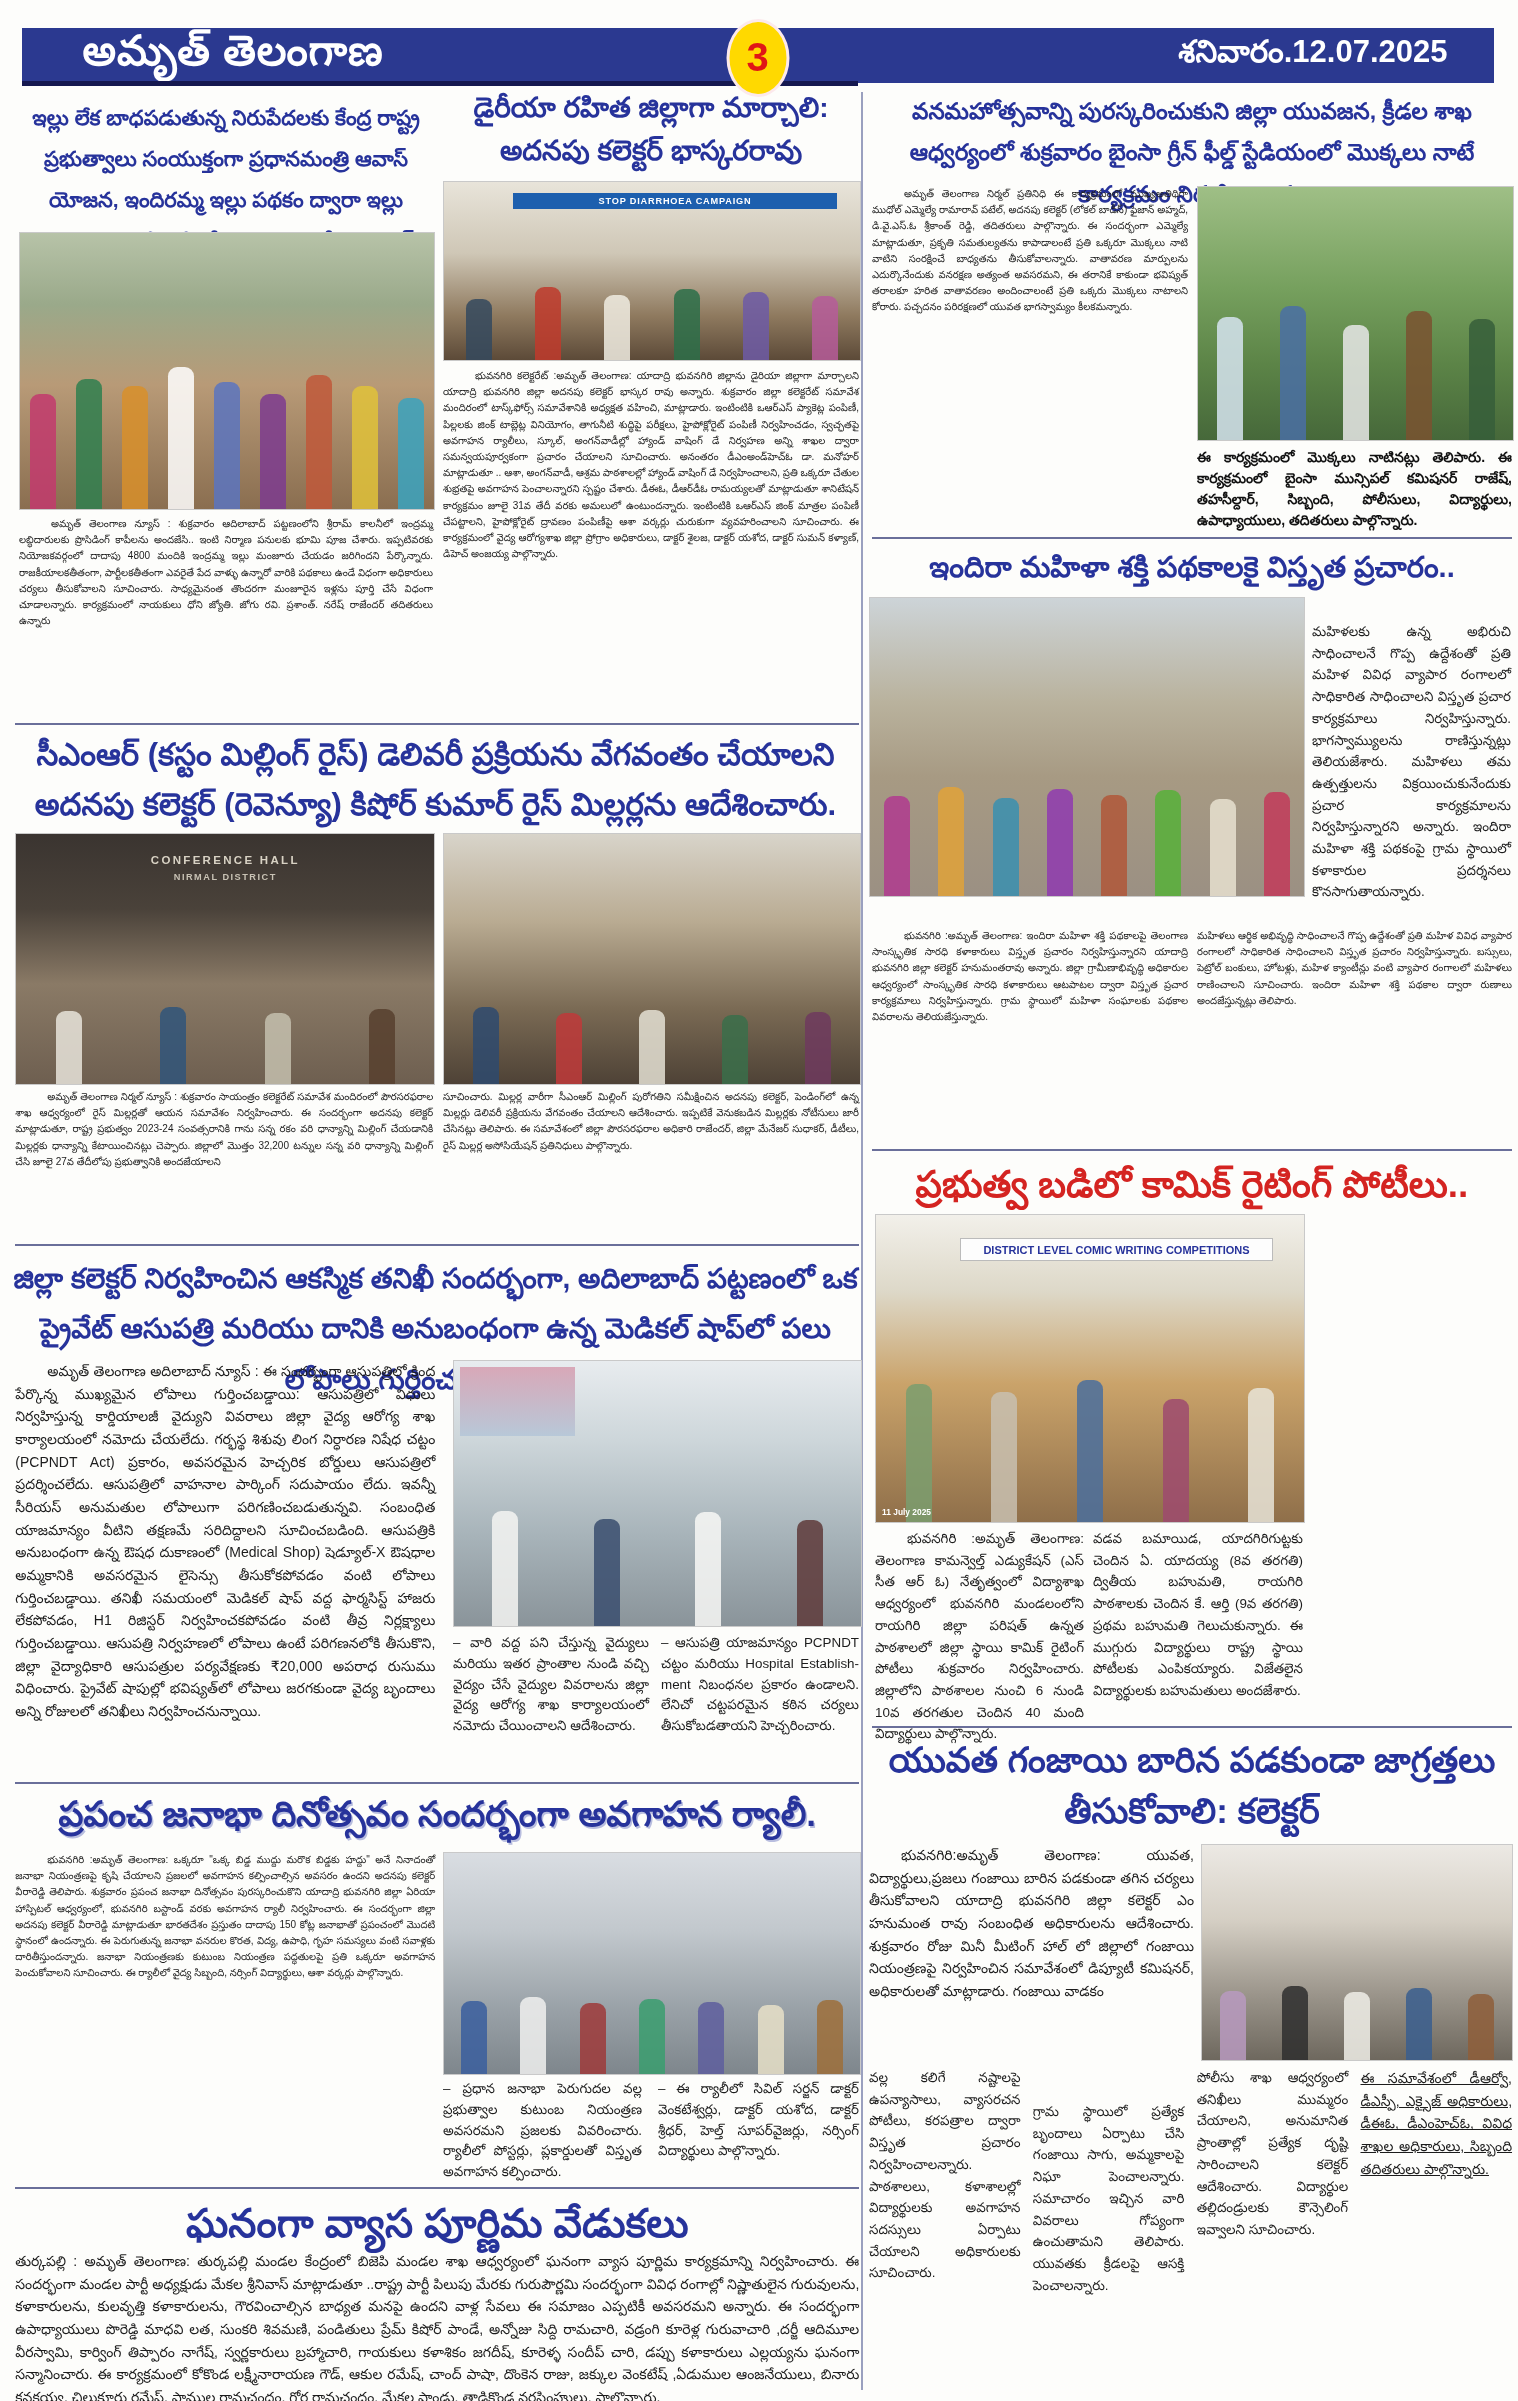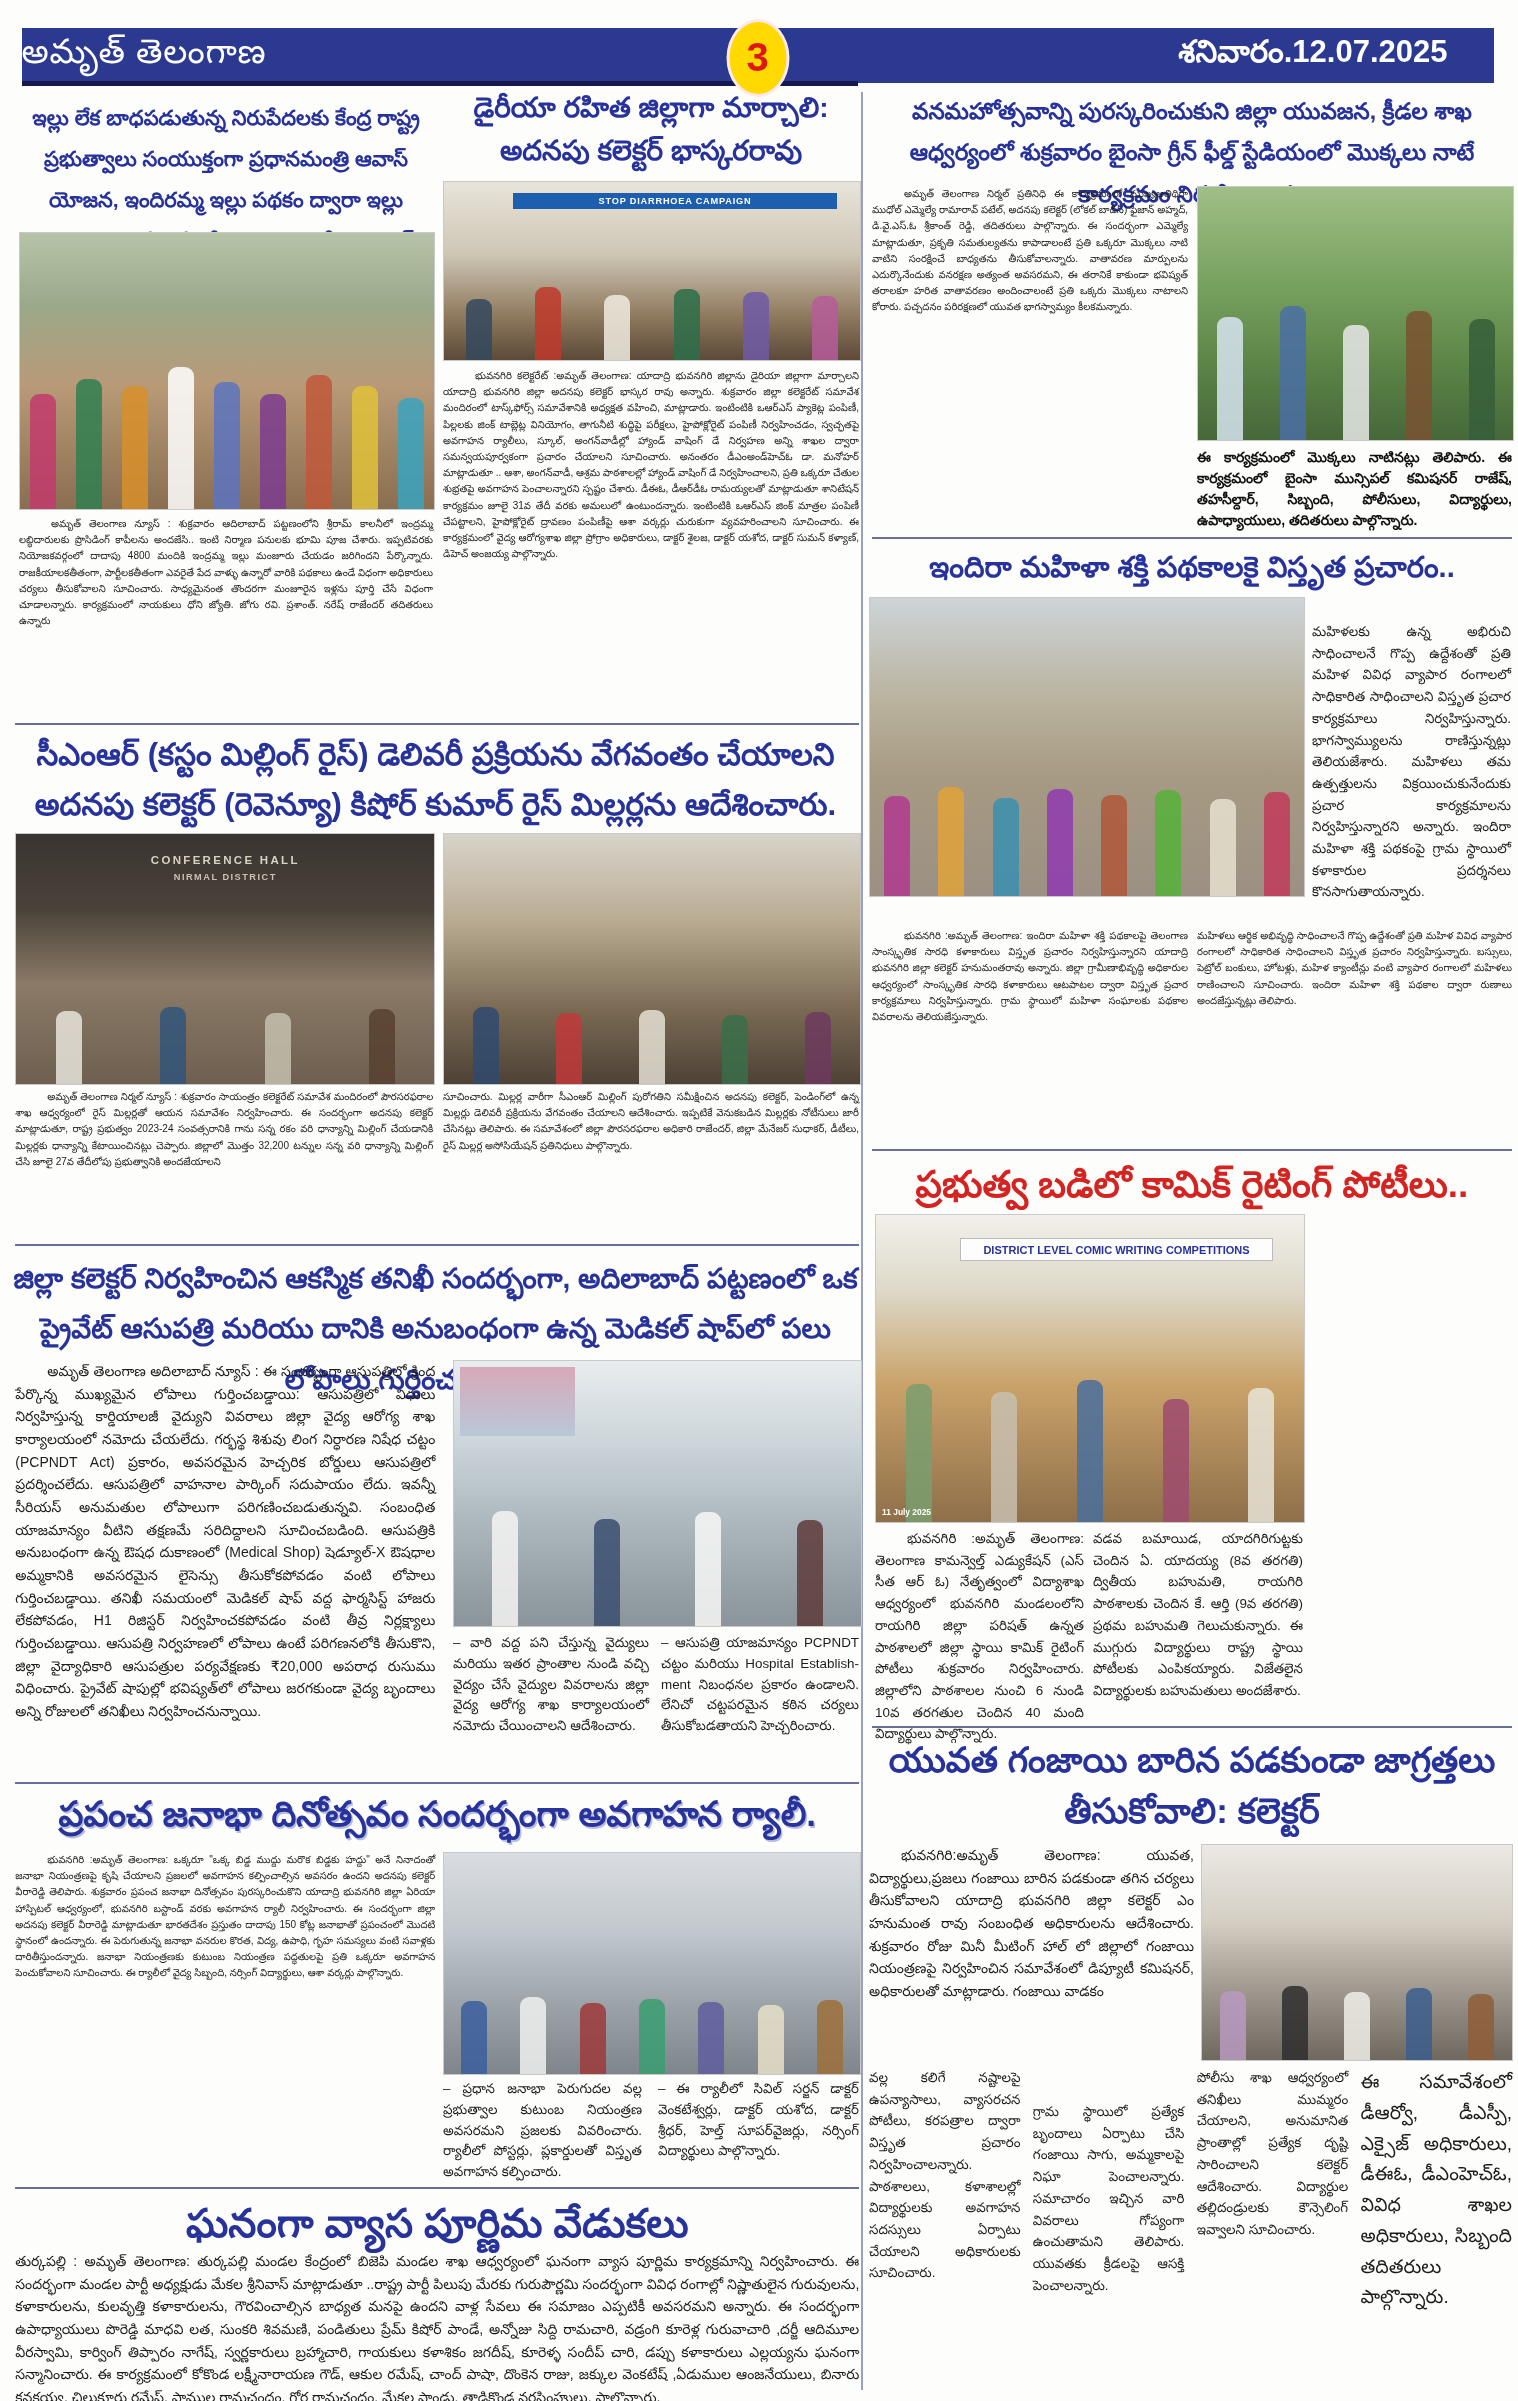--- a/index.html
+++ b/index.html
@@ -1,21 +1,21 @@
 <!DOCTYPE html>
 <html style="font-size:12.3px"><head>
 <meta charset="utf-8">
 <style>
   html,body{margin:0;padding:0;background:#ffffff;}
   body{font-family:"Liberation Sans","DejaVu Sans",sans-serif;}
   #page{position:relative;width:1518px;height:2401px;background:#fdfdfb;overflow:hidden;}
   .abs{position:absolute;}
   
   .masthead{background:#2b3990;color:#ffffff;display:flex;align-items:center;justify-content:space-between;}
-  .paper-name{font-size:34px;font-weight:normal;letter-spacing:0.8px;}
+  .paper-name{font-size:42px;font-weight:bold;padding-left:61px;letter-spacing:0.8px;}
   .edition-date{font-size:31px;font-weight:bold;padding-right:46px;}
   .page-circle{position:absolute;left:50%;top:-9.2px;transform:translateX(-50%);width:57px;height:72px;
     background:#ffd900;border:3.1px solid #fce9ec;border-radius:50%;display:flex;align-items:center;justify-content:center;
     color:#e01616;font-size:40px;font-weight:bold;z-index:5;}
   .mast-underline{background:#15184f;height:4.6px;}
   
   .hl{font-weight:bold;color:#27339b;text-align:center;line-height:1.5;}
   .hl-red{color:#d42421;}
   .hl-shadow{text-shadow:1.5px 1.5px 0 #b9bedf;}
   
@@ -223,21 +223,21 @@
   <div class="abs" style="left:869px;top:2067px;width:643px;height:330px;display:flex;gap:12.3px;">
     <div class="bt noindent" style="width:152px;font-size:13.4px;">
         <p>వల్ల కలిగే నష్టాలపై ఉపన్యాసాలు, వ్యాసరచన పోటీలు, కరపత్రాల ద్వారా విస్తృత ప్రచారం నిర్వహించాలన్నారు. పాఠశాలలు, కళాశాలల్లో విద్యార్థులకు అవగాహన సదస్సులు ఏర్పాటు చేయాలని అధికారులకు సూచించారు.</p>
       </div>
     <div class="bt noindent" style="width:152px;font-size:13.4px;margin-top:34px;">
         <p>గ్రామ స్థాయిలో ప్రత్యేక బృందాలు ఏర్పాటు చేసి గంజాయి సాగు, అమ్మకాలపై నిఘా పెంచాలన్నారు. సమాచారం ఇచ్చిన వారి వివరాలు గోప్యంగా ఉంచుతామని తెలిపారు. యువతకు క్రీడలపై ఆసక్తి పెంచాలన్నారు.</p>
       </div>
     <div class="bt noindent" style="width:152px;font-size:13.4px;">
         <p>పోలీసు శాఖ ఆధ్వర్యంలో తనిఖీలు ముమ్మరం చేయాలని, అనుమానిత ప్రాంతాల్లో ప్రత్యేక దృష్టి సారించాలని కలెక్టర్ ఆదేశించారు. విద్యార్థుల తల్లిదండ్రులకు కౌన్సెలింగ్ ఇవ్వాలని సూచించారు.</p>
       </div>
-    <div class="bt noindent" style="width:152px;font-size:19px;">
+    <div class="bt noindent" style="width:152px;font-size:14px;text-decoration:underline;">
         <p>ఈ సమావేశంలో డీఆర్వో, డీఎస్పీ, ఎక్సైజ్ అధికారులు, డీఈఓ, డీఎంహెచ్ఓ, వివిధ శాఖల అధికారులు, సిబ్బంది తదితరులు పాల్గొన్నారు.</p>
       </div>
   </div>
 
   <div class="abs rule-h" style="left:15.3px;top:2187px;width:844px;"></div>
   <div class="abs hl" style="left:15.3px;top:2193px;width:844px;height:51px;font-size:40px;">ఘనంగా వ్యాస పూర్ణిమ వేడుకలు</div>
   <div class="abs bt noindent" style="left:15.3px;top:2250px;width:844px;height:146px;font-size:14px;">
       <p>తుర్కపల్లి : అమృత్ తెలంగాణ:  తుర్కపల్లి మండల కేంద్రంలో బిజెపి మండల శాఖ ఆధ్వర్యంలో ఘనంగా వ్యాస పూర్ణిమ కార్యక్రమాన్ని నిర్వహించారు. ఈ సందర్భంగా మండల పార్టీ అధ్యక్షుడు మేకల శ్రీనివాస్ మాట్లాడుతూ ..రాష్ట్ర పార్టీ పిలుపు మేరకు గురుపౌర్ణమి సందర్భంగా వివిధ రంగాల్లో నిష్ణాతులైన గురువులను, కళాకారులను, కులవృత్తి కళాకారులను, గౌరవించాల్సిన బాధ్యత మనపై ఉందని వాళ్ల సేవలు ఈ సమాజం ఎప్పటికీ అవసరమని అన్నారు. ఈ సందర్భంగా ఉపాధ్యాయులు పొరెడ్డి మాధవి లత, సుంకరి శివమణి, పండితులు ప్రేమ్ కిషోర్ పాండే, అన్నోజు సిద్ది రామచారి, వడ్రంగి కూరెళ్ల గురువాచారి ,దర్జీ ఆదిమూల వీరస్వామి, కార్వింగ్ తిప్పారం నాగేష్, స్వర్ణకారులు బ్రహ్మాచారి, గాయకులు కళాశికం జగదీష్, కూరెళ్ళ సందీప్ చారి, డప్పు కళాకారులు ఎల్లయ్యను ఘనంగా సన్మానించారు. ఈ కార్యక్రమంలో కోకొండ లక్ష్మీనారాయణ గౌడ్, ఆకుల రమేష్, చాంద్ పాషా, దొంకెన రాజు, జక్కుల వెంకటేష్ ,ఏడుముల ఆంజనేయులు, బినారు కనకయ్య, చిలుకూరు రమేష్, పాముల రామచంద్రం, గోర్ల రామచంద్రం, మేకల పాండు, తాడికొండ నరసింహులు, పాల్గొన్నారు.</p>
     </div>
 

